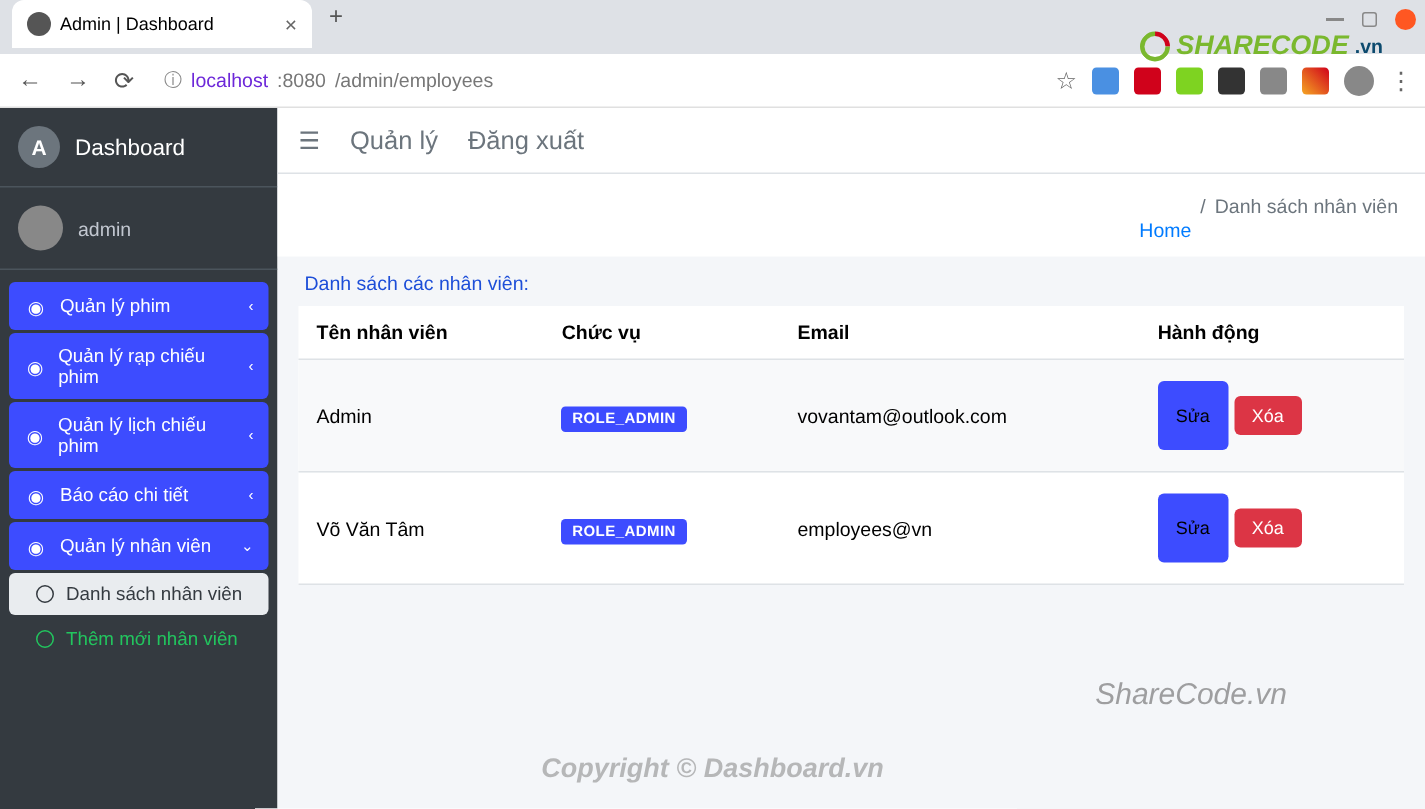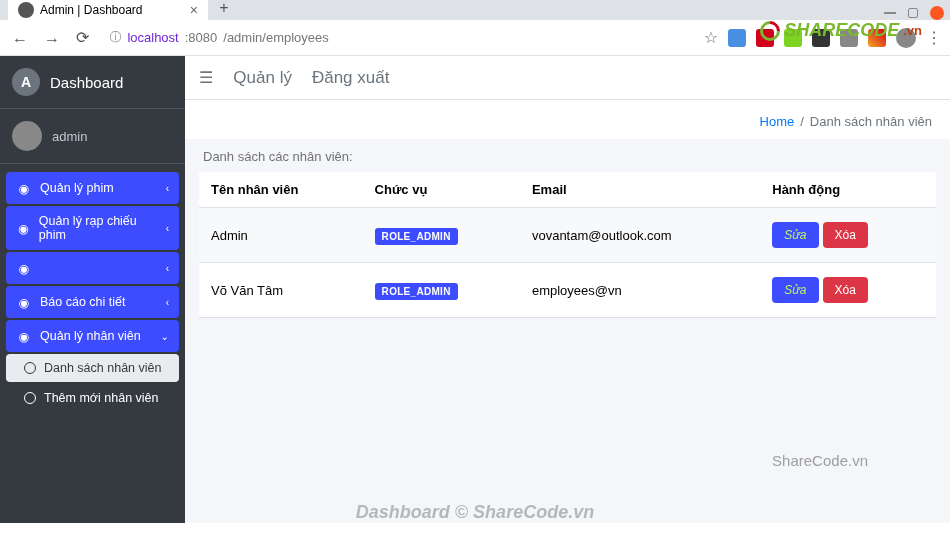--- a/index.html
+++ b/index.html
@@ -1,19 +1,19 @@
 <!DOCTYPE html>
 <html><head>
 <meta charset="utf-8">
 <style>
 * { margin: 0; padding: 0; box-sizing: border-box; font-family: -apple-system, BlinkMacSystemFont, "Segoe UI", Arial, sans-serif; }
 body { width: 950px; height: 539px; background: #fff; overflow: hidden; position: relative; }
 
 
-.browser-chrome { background: #dee1e6; height: 20px; display: flex; align-items: center; }
+.browser-chrome { background: #dee1e6; height: 36px; display: flex; align-items: flex-start; }
 .tab { background: #fff; height: 32px; border-radius: 8px 8px 0 0; display: flex; align-items: center; padding: 0 10px; margin-left: 8px; width: 200px; gap: 6px; font-size: 12px; }
 .tab-favicon { width: 16px; height: 16px; background: #555; border-radius: 50%; }
 .tab-title { flex: 1; white-space: nowrap; overflow: hidden; }
 .tab-close { color: #666; font-size: 14px; line-height: 1; }
 .new-tab { width: 24px; height: 24px; display: flex; align-items: center; justify-content: center; font-size: 16px; color: #555; margin-left: 4px; margin-bottom: 4px; }
 .window-controls { position: absolute; right: 6px; top: 6px; display: flex; gap: 12px; align-items: center; }
 .win-btn { width: 14px; height: 14px; border-radius: 50%; }
 .win-min { background: #888; width: 12px; height: 2px; border-radius: 0; }
 .win-max { border: 1.5px solid #888; border-radius: 2px; width: 10px; height: 10px; }
 .win-close { background: #ff5722; }
@@ -35,50 +35,50 @@
 .brand-text { color: #fff; font-size: 15px; font-weight: 300; }
 .user-panel { display: flex; align-items: center; gap: 10px; padding: 12px; border-bottom: 1px solid #4b545c; }
 .user-avatar { width: 30px; height: 30px; background: #888; border-radius: 50%; }
 .user-name { font-size: 13px; }
 
 .nav-menu { padding: 8px 6px; display: flex; flex-direction: column; gap: 2px; }
 .nav-item { display: flex; align-items: center; gap: 8px; padding: 8px 10px; border-radius: 4px; font-size: 12.5px; cursor: pointer; position: relative; }
 .nav-item.primary { background: #3d4cff; color: #fff; }
 .nav-item .chev { margin-left: auto; font-size: 10px; }
 .nav-icon { width: 16px; height: 16px; display: inline-flex; align-items: center; justify-content: center; }
-.sub-item { display: flex; align-items: center; gap: 8px; padding: 7px 10px 7px 18px; font-size: 12.5px; border-radius: 4px; color: #ffffff; cursor: pointer; }
+.sub-item { display: flex; align-items: center; gap: 8px; padding: 7px 10px 7px 18px; font-size: 12.5px; border-radius: 4px; color: #22c55e; cursor: pointer; }
 .sub-item.active { background: #e9ecef; color: #343a40; }
 .sub-circle { width: 12px; height: 12px; border: 1.5px solid currentColor; border-radius: 50%; }
 
 
 .main { flex: 1; background: #f4f6f9; display: flex; flex-direction: column; overflow: auto; }
 .topbar { height: 44px; background: #fff; border-bottom: 1px solid #dee2e6; display: flex; align-items: center; padding: 0 14px; gap: 20px; }
 .hamburger { color: #6c757d; font-size: 16px; }
 .topbar a { color: #6c757d; font-size: 17px; text-decoration: none; }
 .breadcrumb { background: #fff; padding: 14px 18px 10px; display: flex; justify-content: flex-end; font-size: 13px; }
-.breadcrumb a { color: #007bff; text-decoration: none; }
+.breadcrumb a { color: #007bff; text-decoration: none; margin-top: 16px; }
 .breadcrumb .sep { margin: 0 6px; color: #6c757d; }
 .breadcrumb .current { color: #6c757d; }
 
 .content { padding: 0 14px 14px; }
-.list-title { font-size: 13px; color: #737373; margin: 10px 4px 8px; font-weight: 400; }
+.list-title { font-size: 13px; color: #1d4ed8; margin: 10px 4px 8px; font-weight: 400; }
 
 .table { width: 100%; background: #fff; border-collapse: collapse; }
 .table th { text-align: left; padding: 10px 12px; font-size: 13px; font-weight: 700; border-bottom: 1px solid #dee2e6; }
 .table td { padding: 14px 12px; font-size: 13px; border-bottom: 1px solid #dee2e6; }
 .table tr:nth-child(odd) td { background: #f8f9fa; }
 .role-badge { background: #3d4cff; color: #fff; font-size: 10px; font-weight: 700; padding: 3px 7px; border-radius: 3px; letter-spacing: 0.3px; }
-.btn-edit { background: #3d4cff; color: #bef264; border: none; padding: 6px 12px; border-radius: 4px; font-size: 12px; cursor: pointer; margin-right: 4px; font-style: italic; }
+.btn-edit { background: #3d4cff; color: #000000; border: none; padding: 16px 12px; border-radius: 4px; font-size: 12px; cursor: pointer; margin-right: 4px; }
 .btn-delete { background: #dc3545; color: #fff; border: none; padding: 6px 12px; border-radius: 4px; font-size: 12px; cursor: pointer; }
 .actions-col { text-align: left; }
 
 
 .watermark-logo { position: absolute; top: 20px; right: 28px; font-weight: 800; font-size: 18px; font-style: italic; color: #7ab82e; display: flex; align-items: center; gap: 4px; }
-.watermark-logo .vn { color: #c2410c; font-style: normal; font-weight: 600; font-size: 13px; }
-.watermark-mid { position: absolute; right: 82px; top: 452px; font-size: 15px; color: rgba(100,100,100,0.6); font-weight: 500; }
+.watermark-logo .vn { color: #0c4a6e; font-style: normal; font-weight: 600; font-size: 13px; }
+.watermark-mid { position: absolute; right: 92px; top: 452px; font-size: 20px; font-style: italic; color: rgba(100,100,100,0.6); font-weight: 500; }
 .watermark-bottom { position: absolute; left: 50%; transform: translateX(-50%); bottom: 16px; font-size: 18px; font-style: italic; color: rgba(120,120,120,0.5); font-weight: 600; }
 </style>
 </head>
 <body>
 
 <div class="browser-chrome">
   <div class="tab">
     <span class="tab-favicon"></span>
     <span class="tab-title">Admin | Dashboard</span>
     <span class="tab-close">×</span>
@@ -130,20 +130,21 @@
         <span>Quản lý phim</span>
         <span class="chev">‹</span>
       </div>
       <div class="nav-item primary">
         <span class="nav-icon">◉</span>
         <span>Quản lý rạp chiếu phim</span>
         <span class="chev">‹</span>
       </div>
       <div class="nav-item primary">
         <span class="nav-icon">◉</span>
+        <span>Quản lý lịch chiếu phim</span>
         <span class="chev">‹</span>
       </div>
       <div class="nav-item primary">
         <span class="nav-icon">◉</span>
         <span>Báo cáo chi tiết</span>
         <span class="chev">‹</span>
       </div>
       <div class="nav-item primary">
         <span class="nav-icon">◉</span>
         <span>Quản lý nhân viên</span>
@@ -200,13 +201,13 @@
     </div>
   </main>
 </div>
 
 <div class="watermark-logo">
   <span style="display:inline-block;width:20px;height:20px;border:3px solid #7ab82e;border-radius:50%;border-top-color:#d0021b;transform:rotate(45deg)"></span>
   <span>SHARECODE</span>
     <span class="vn">.vn</span>
 </div>
 <div class="watermark-mid">ShareCode.vn</div>
-<div class="watermark-bottom">Dashboard © ShareCode.vn</div>
+<div class="watermark-bottom">Copyright © Dashboard.vn</div>
 
 </body></html>

